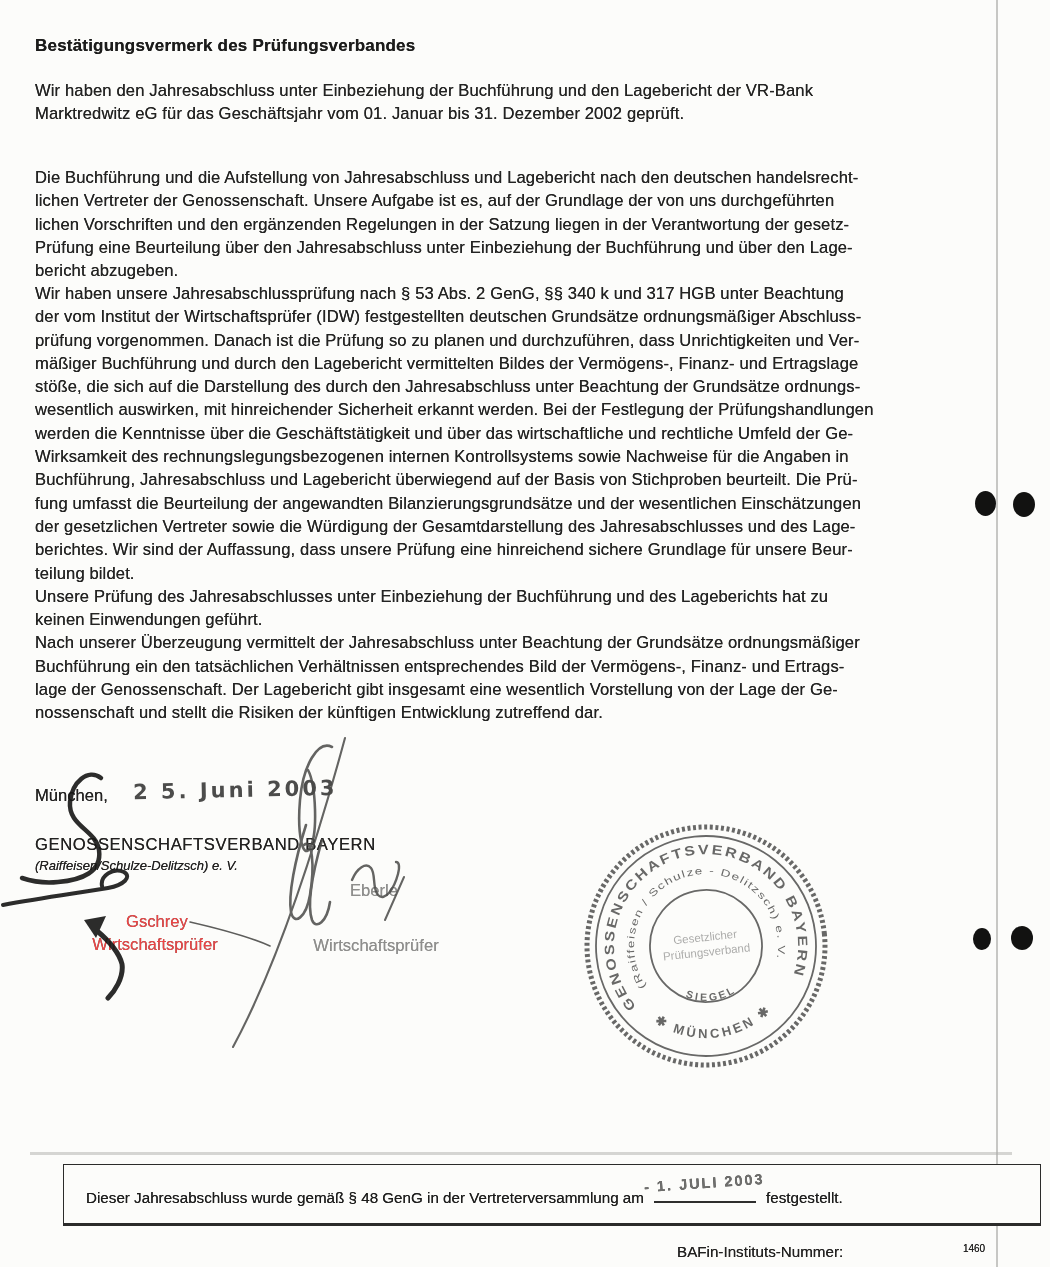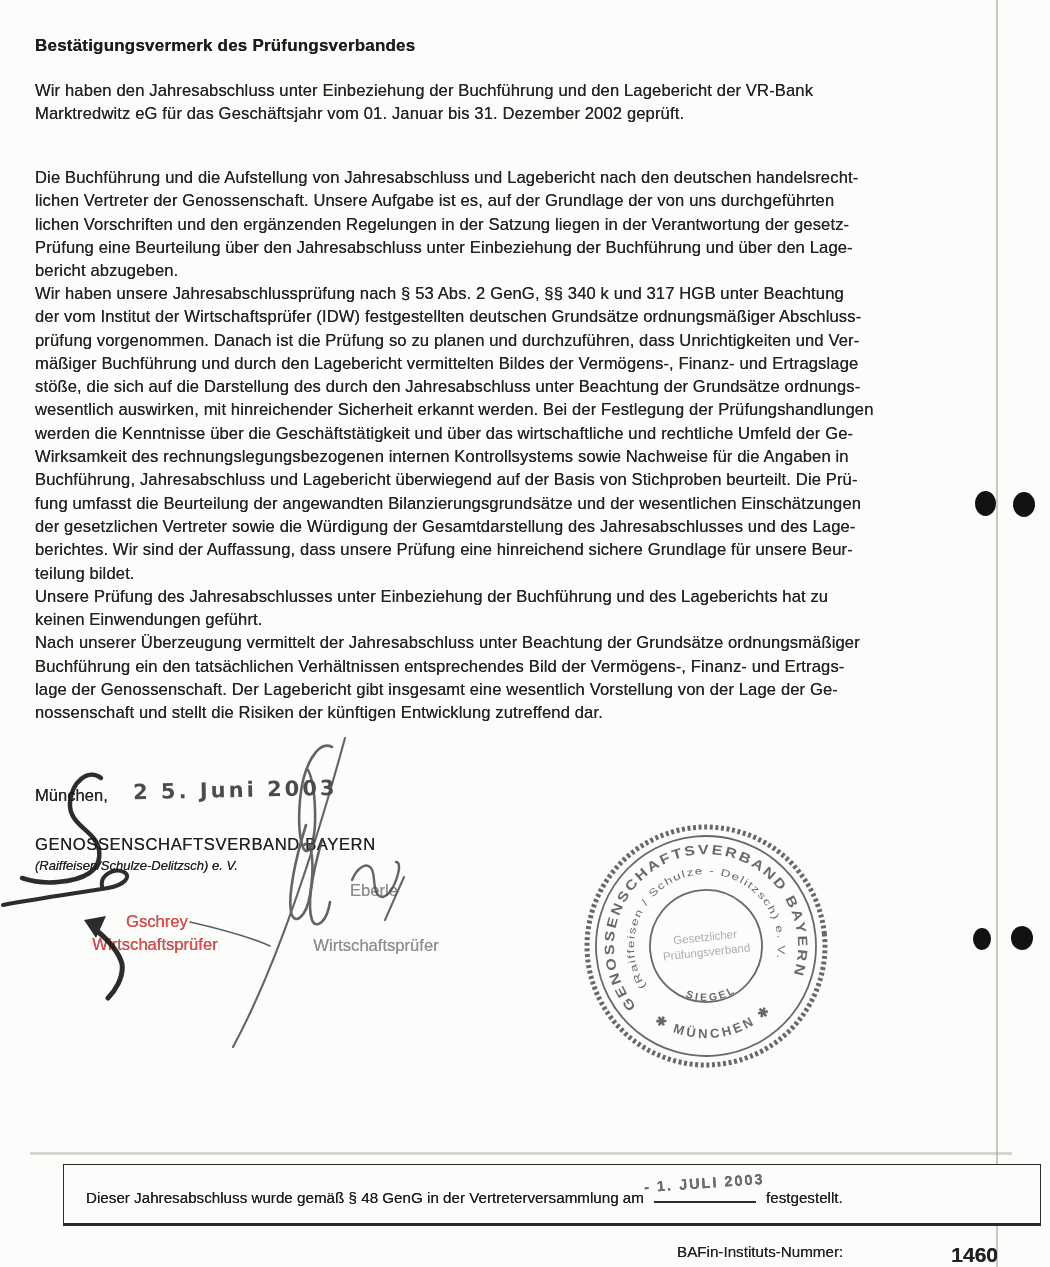--- a/index.html
+++ b/index.html
@@ -55,21 +55,21 @@
   }
   .res-underline{
     display:inline-block;position:relative;width:102px;height:4px;
     border-bottom:2px solid #2e2e2d;margin:0 10px;vertical-align:baseline;
   }
   .res-stamp{
     position:absolute;left:-10px;top:-22px;font-weight:bold;font-size:14.5px;
     letter-spacing:2px;color:#6f6f6d;transform:rotate(-4deg);white-space:nowrap;
   }
   .footer-label{left:677px;top:1243px;font-size:15.2px;white-space:nowrap;text-shadow:0 0 .3px #3a3a3a;}
-  .footer-value{left:950px;top:1243px;width:48px;text-align:right;font-size:21px;text-shadow:0 0 .3px #3a3a3a;font-weight:bold;}
+  .footer-value{left:950px;top:1243px;width:48px;text-align:center;font-size:10px;text-shadow:0 0 .3px #3a3a3a;}
   .seal-text{fill:#3f3f3e;font-family:"Liberation Sans",sans-serif;}
 </style>
 </head>
 <body>
 
 <div class="page">
 
   <div class="abs doc-heading">Bestätigungsvermerk des Prüfungsverbandes</div>
 
   <div class="abs para p1">

